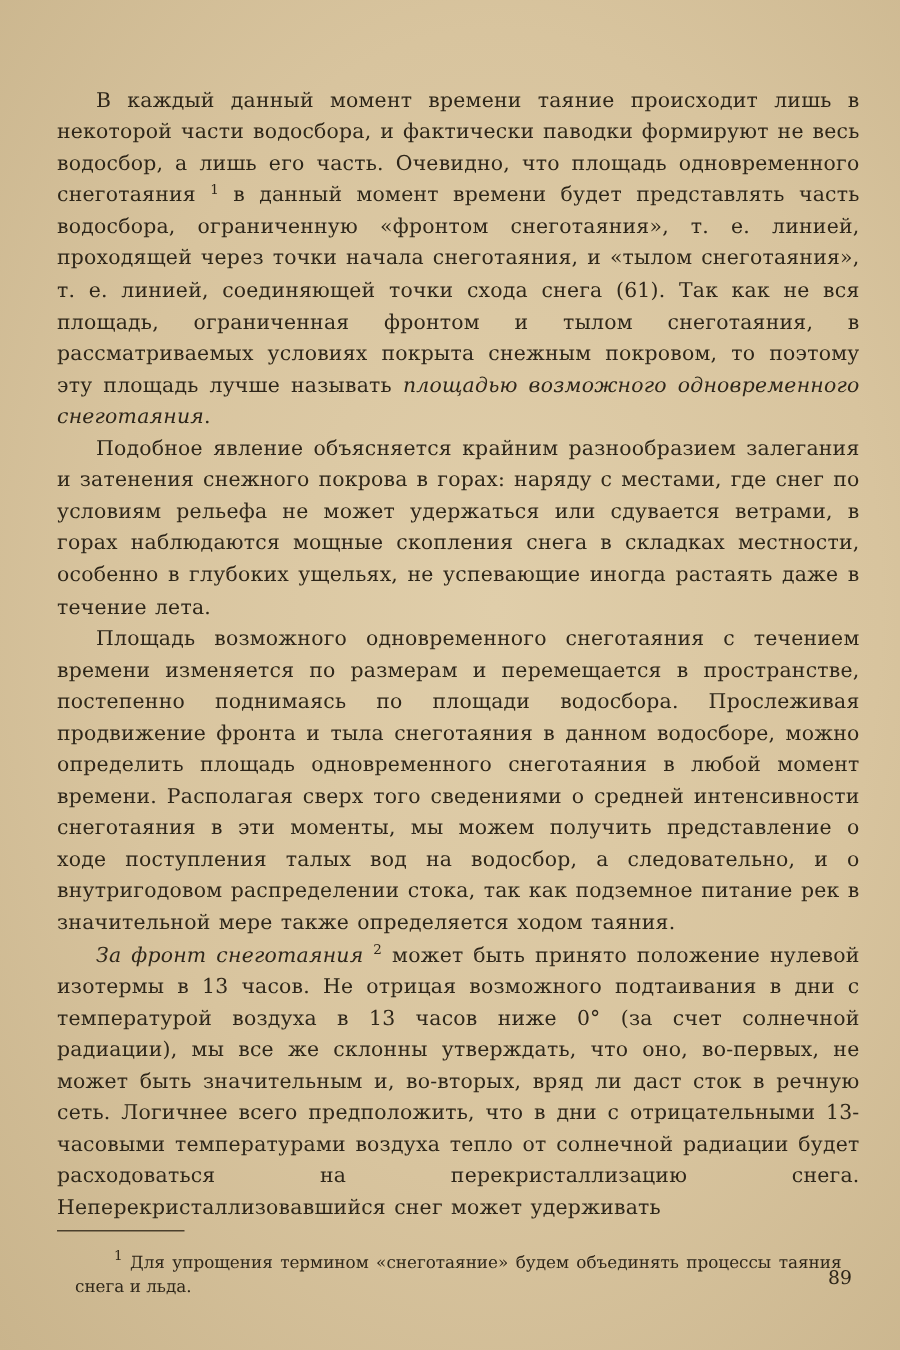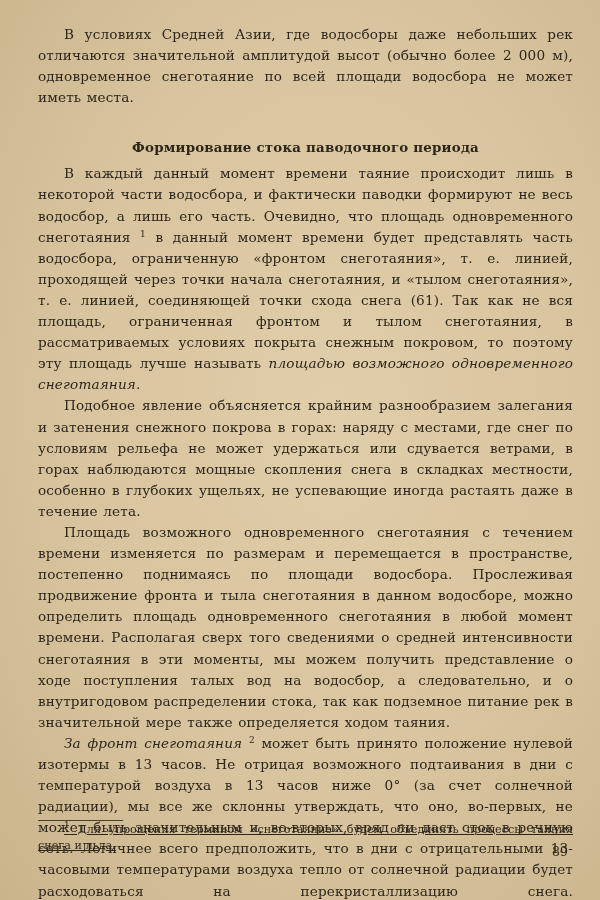--- a/index.html
+++ b/index.html
@@ -55,44 +55,41 @@
       height: 1px;
       background: #4a3f2c;
     }
     .footnotes {
       position: absolute;
       left: 38px;
       top: 822px;
       width: 535px;
     }
     .footnote {
-      margin: 0;
+      margin: 12px;
       font-size: 11.2px;
       line-height: 15.5px;
       text-indent: 26px;
       text-align: justify;
-      text-decoration: underline;
     }
     .page-number {
       position: absolute;
       left: 552px;
       top: 844px;
       font-size: 12.5px;
       text-align: center;
     }
   </style>
 </head>
 <body>
 
 <div class="page">
-  <p class="para">В условиях Средней Азии, где водосборы даже небольших рек отличаются значительной амплитудой высот (обычно более 2 000 м), одновременное снеготаяние по всей площади водосбора не может иметь места.</p>
 
   <div class="spacer-after-intro"></div>
 
-  <h2 class="section-title">Формирование стока паводочного периода</h2>
 
   <div class="spacer-after-title"></div>
 
   <p class="para"><span>В каждый данный момент времени таяние происходит лишь в некоторой части водосбора, и фактически паводки формируют не весь водосбор, а лишь его часть. Очевидно, что площадь одновременного снеготаяния</span>&nbsp;<sup>1</sup><span> в данный момент времени будет представлять часть водосбора, ограниченную «фронтом снеготаяния», т. е. линией, проходящей через точки начала снеготаяния, и «тылом снеготаяния», т. е. линией, соединяющей точки схода снега (61). Так как не вся площадь, ограниченная фронтом и тылом снеготаяния, в рассматриваемых условиях покрыта снежным покровом, то поэтому эту площадь лучше называть </span><em>площадью возможного одновременного снеготаяния</em><span>.</span></p>
 
   <p class="para">Подобное явление объясняется крайним разнообразием залегания и затенения снежного покрова в горах: наряду с местами, где снег по условиям рельефа не может удержаться или сдувается ветрами, в горах наблюдаются мощные скопления снега в складках местности, особенно в глубоких ущельях, не успевающие иногда растаять даже в течение лета.</p>
 
   <p class="para">Площадь возможного одновременного снеготаяния с течением времени изменяется по размерам и перемещается в пространстве, постепенно поднимаясь по площади водосбора. Прослеживая продвижение фронта и тыла снеготаяния в данном водосборе, можно определить площадь одновременного снеготаяния в любой момент времени. Располагая сверх того сведениями о средней интенсивности снеготаяния в эти моменты, мы можем получить представление о ходе поступления талых вод на водосбор, а следовательно, и о внутригодовом распределении стока, так как подземное питание рек в значительной мере также определяется ходом таяния.</p>
 
 

